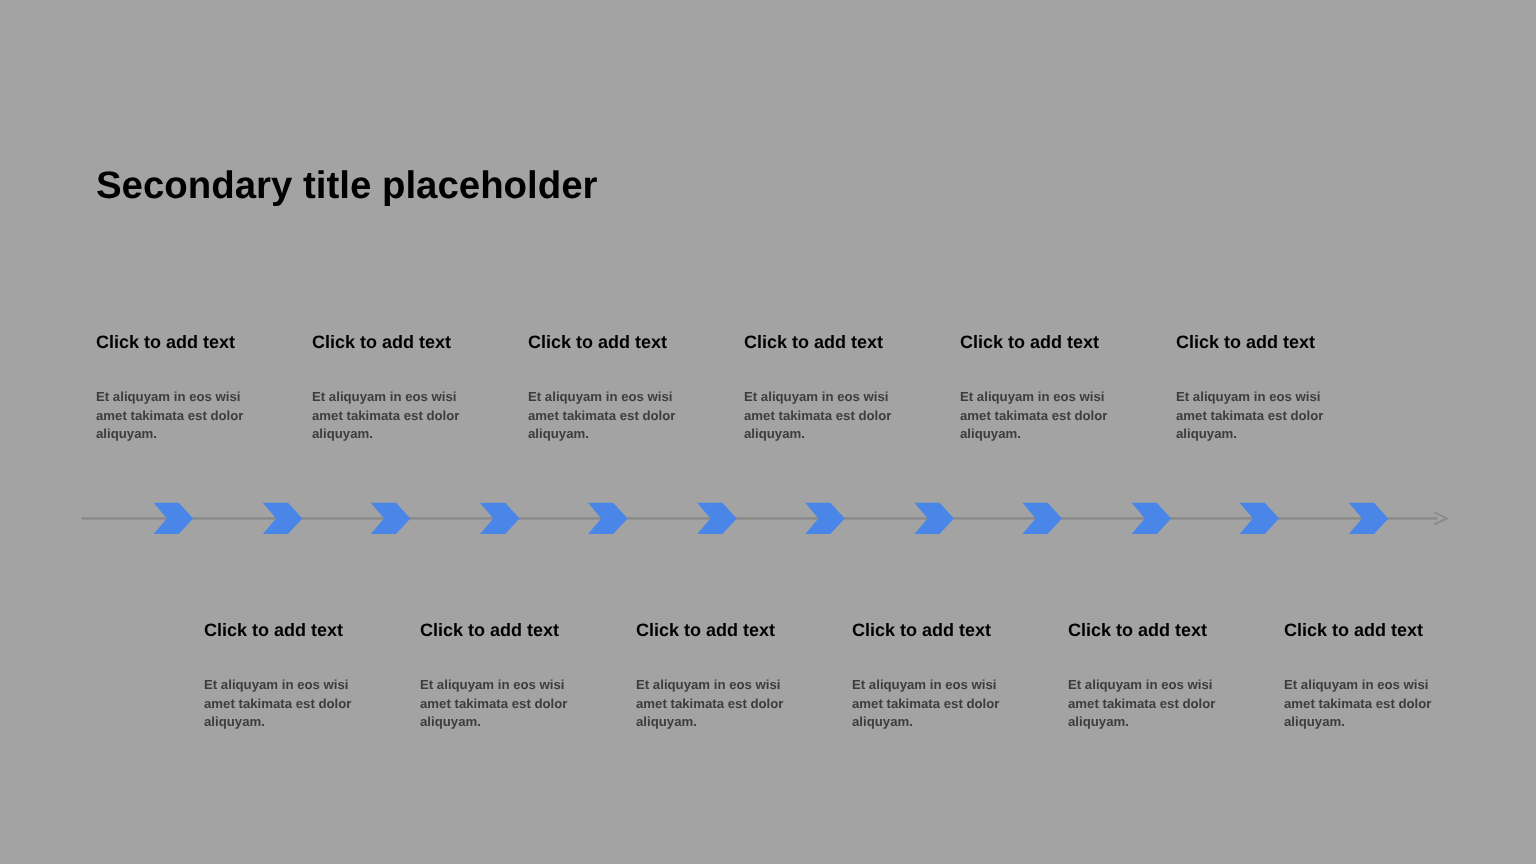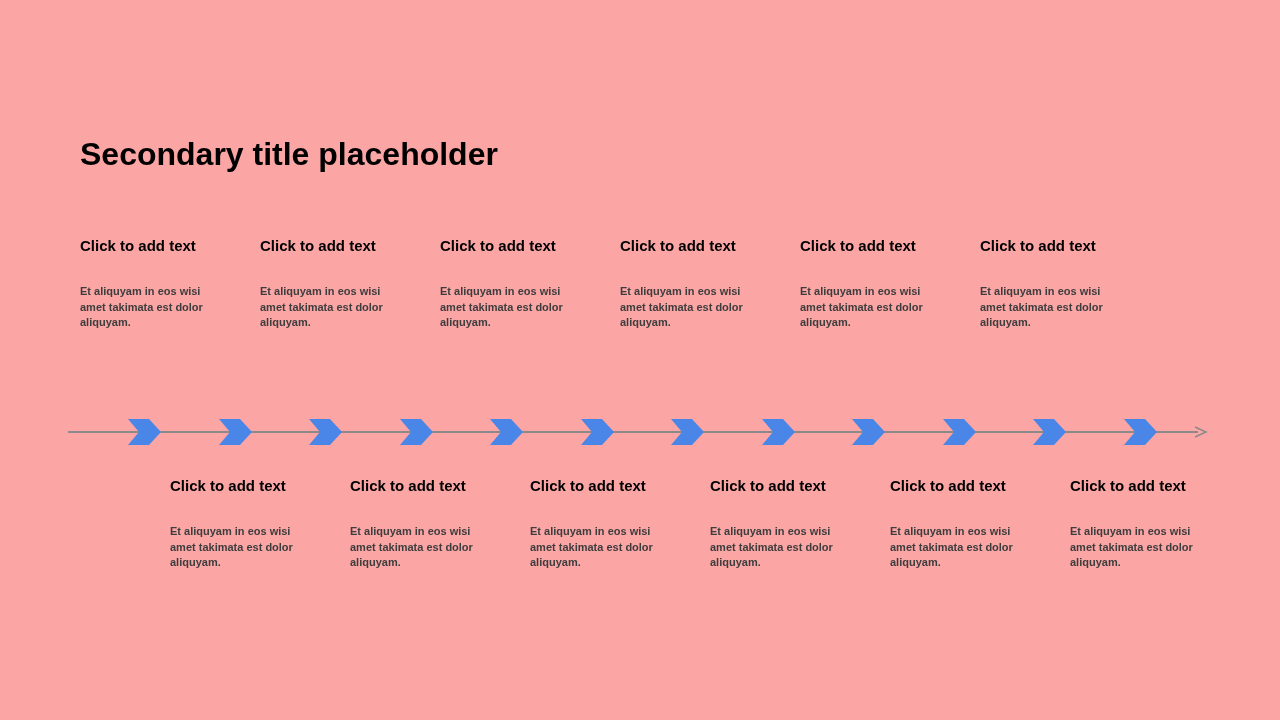--- a/index.html
+++ b/index.html
@@ -1,20 +1,20 @@
 <!DOCTYPE html>
 <html><head>
 <meta charset="utf-8">
 <style>
   html, body { margin: 0; padding: 0; background: #ffffff; }
   .slide {
     position: relative;
     width: 1280px;
     height: 720px;
-    background: #fca5a5;
+    background: #a3a3a3;
     overflow: hidden;
     font-family: "Liberation Sans", sans-serif;
   }
   .slide-title {
     position: absolute;
     left: 80px;
     top: 135px;
     margin: 0;
     font-size: 32px;
     line-height: 38px;
@@ -37,20 +37,21 @@
   .row-bottom .text-block:nth-child(3) { left: 530px; }
   .row-bottom .text-block:nth-child(4) { left: 710px; }
   .row-bottom .text-block:nth-child(5) { left: 890px; }
   .row-bottom .text-block:nth-child(6) { left: 1070px; }
   .tb-heading {
     font-size: 15px;
     line-height: 20px;
     font-weight: 700;
     color: #000000;
     white-space: nowrap;
+    margin-top: 40px;
   }
   .tb-body {
     margin-top: 28px;
     width: 128px;
     font-size: 11px;
     line-height: 15.5px;
     color: #3d3d3d;
     font-weight: bold;
   }
   .tl-line {

